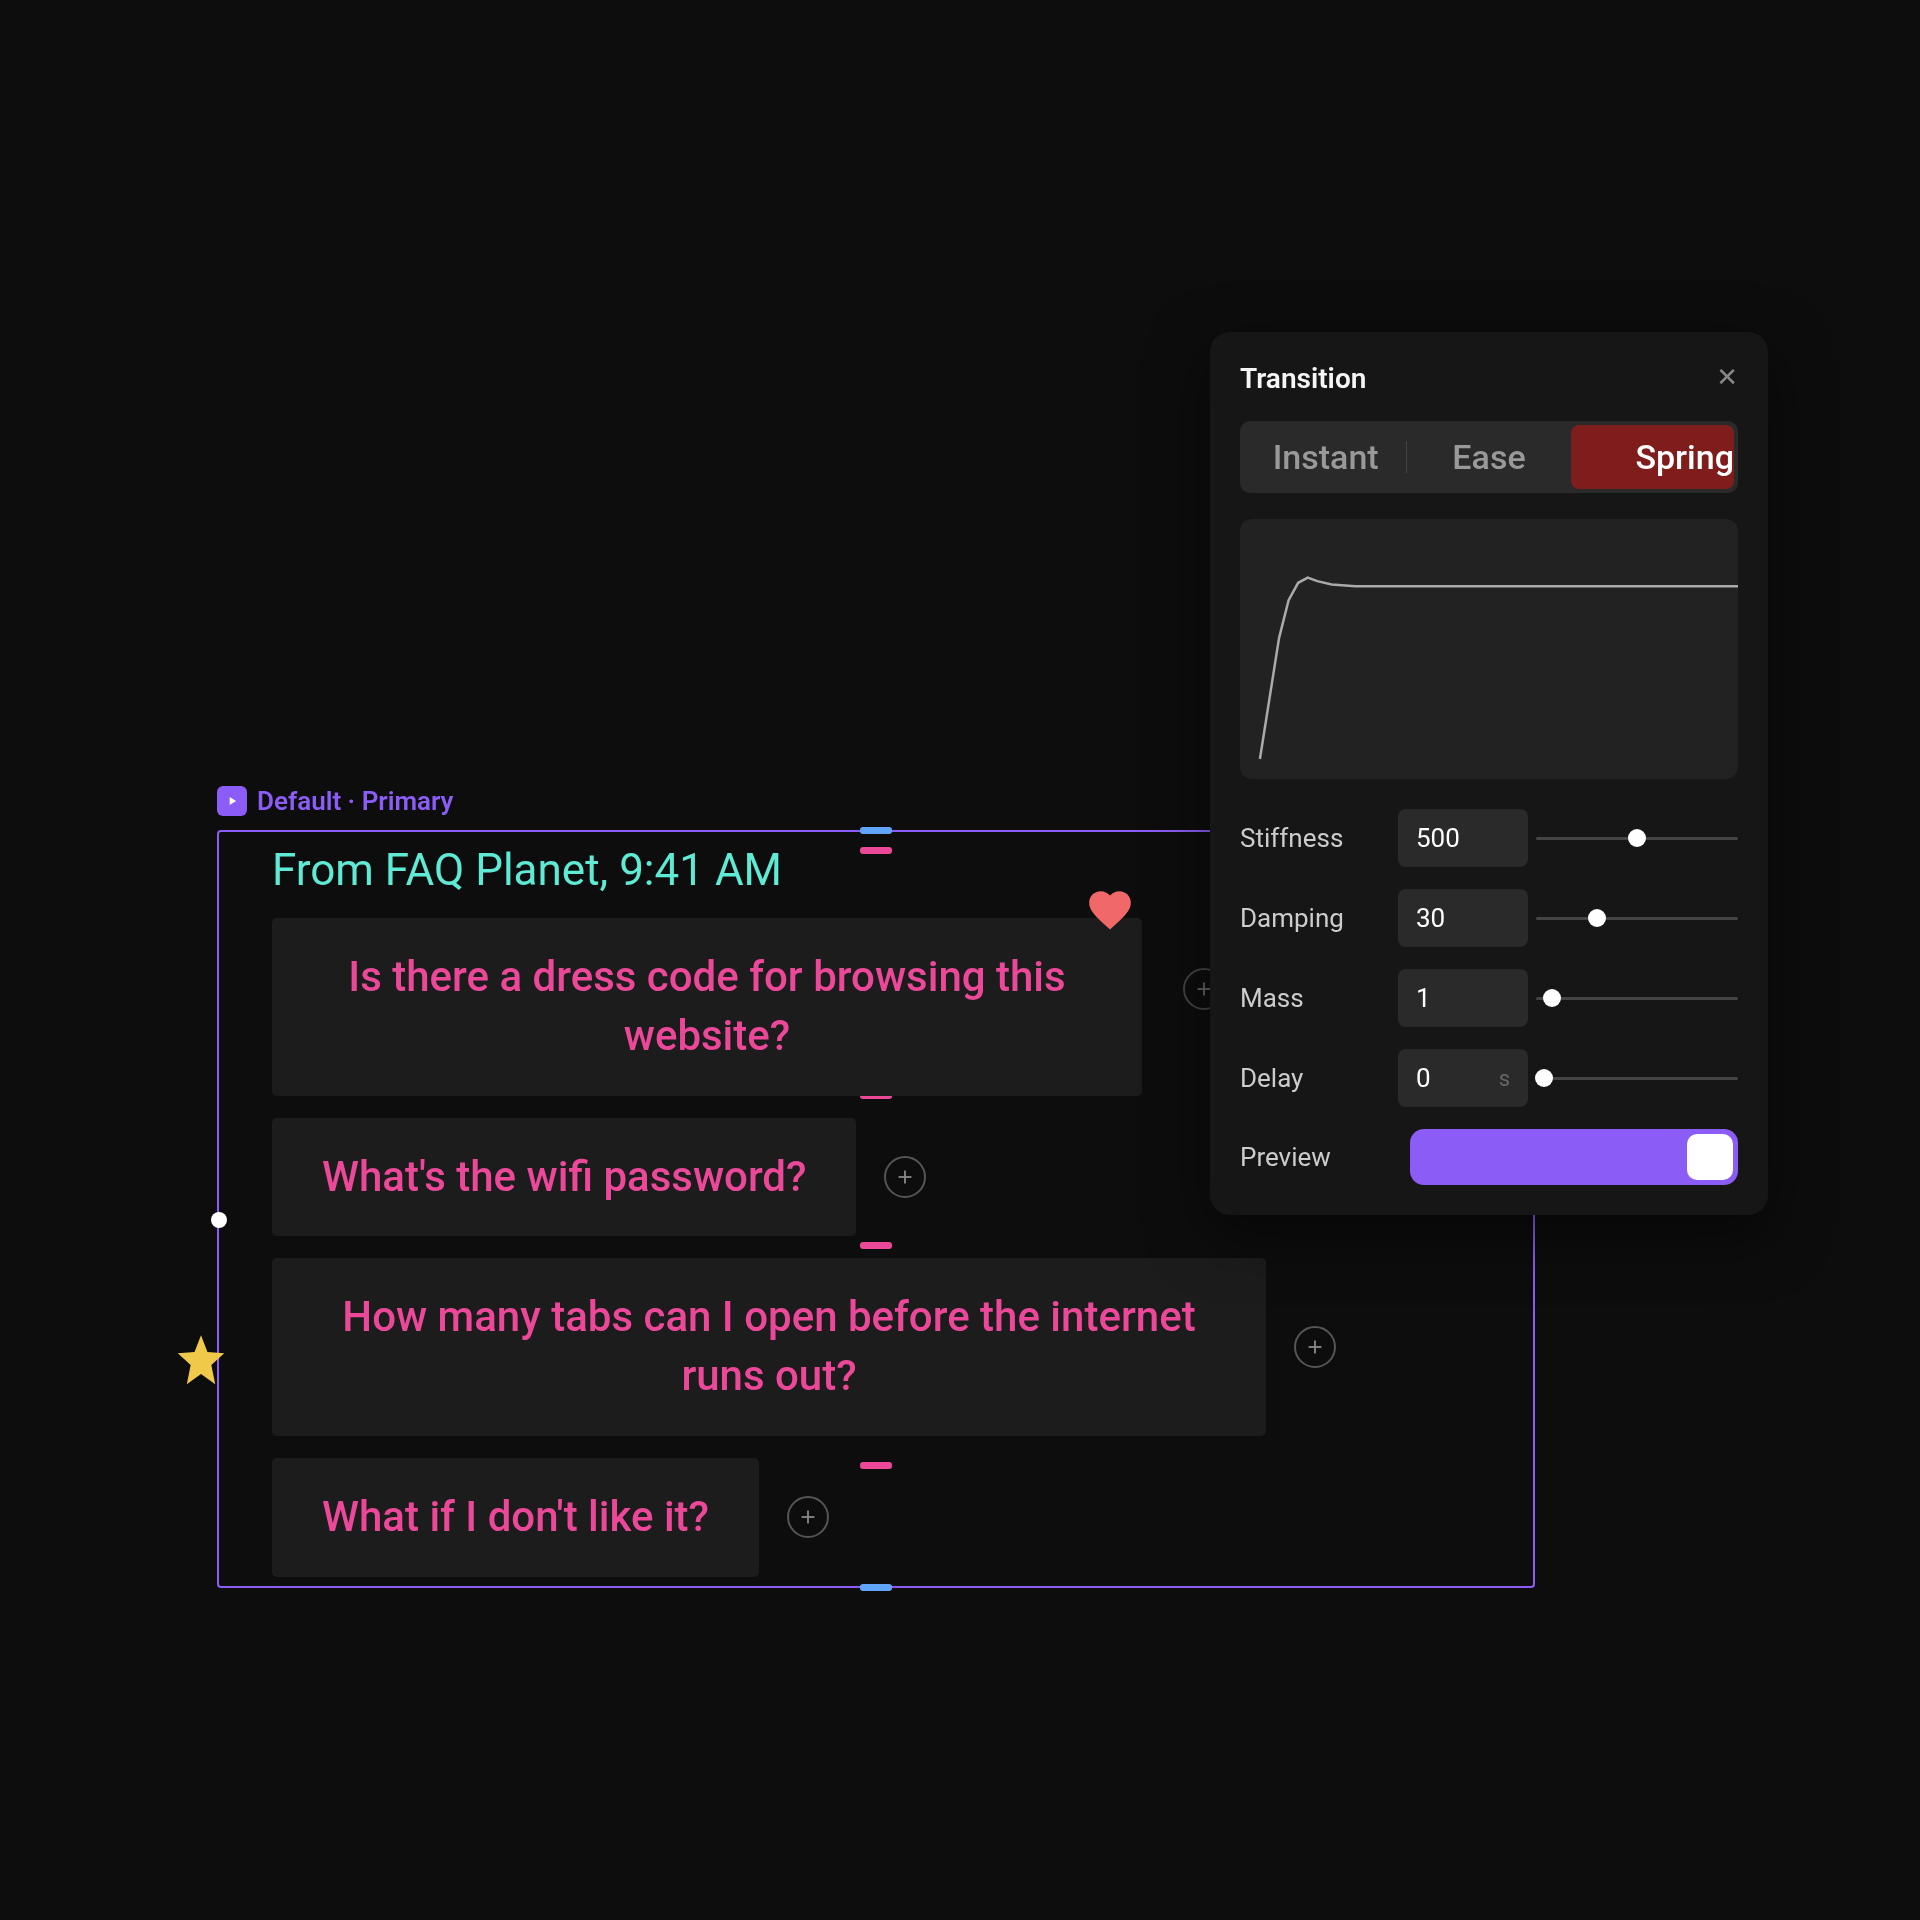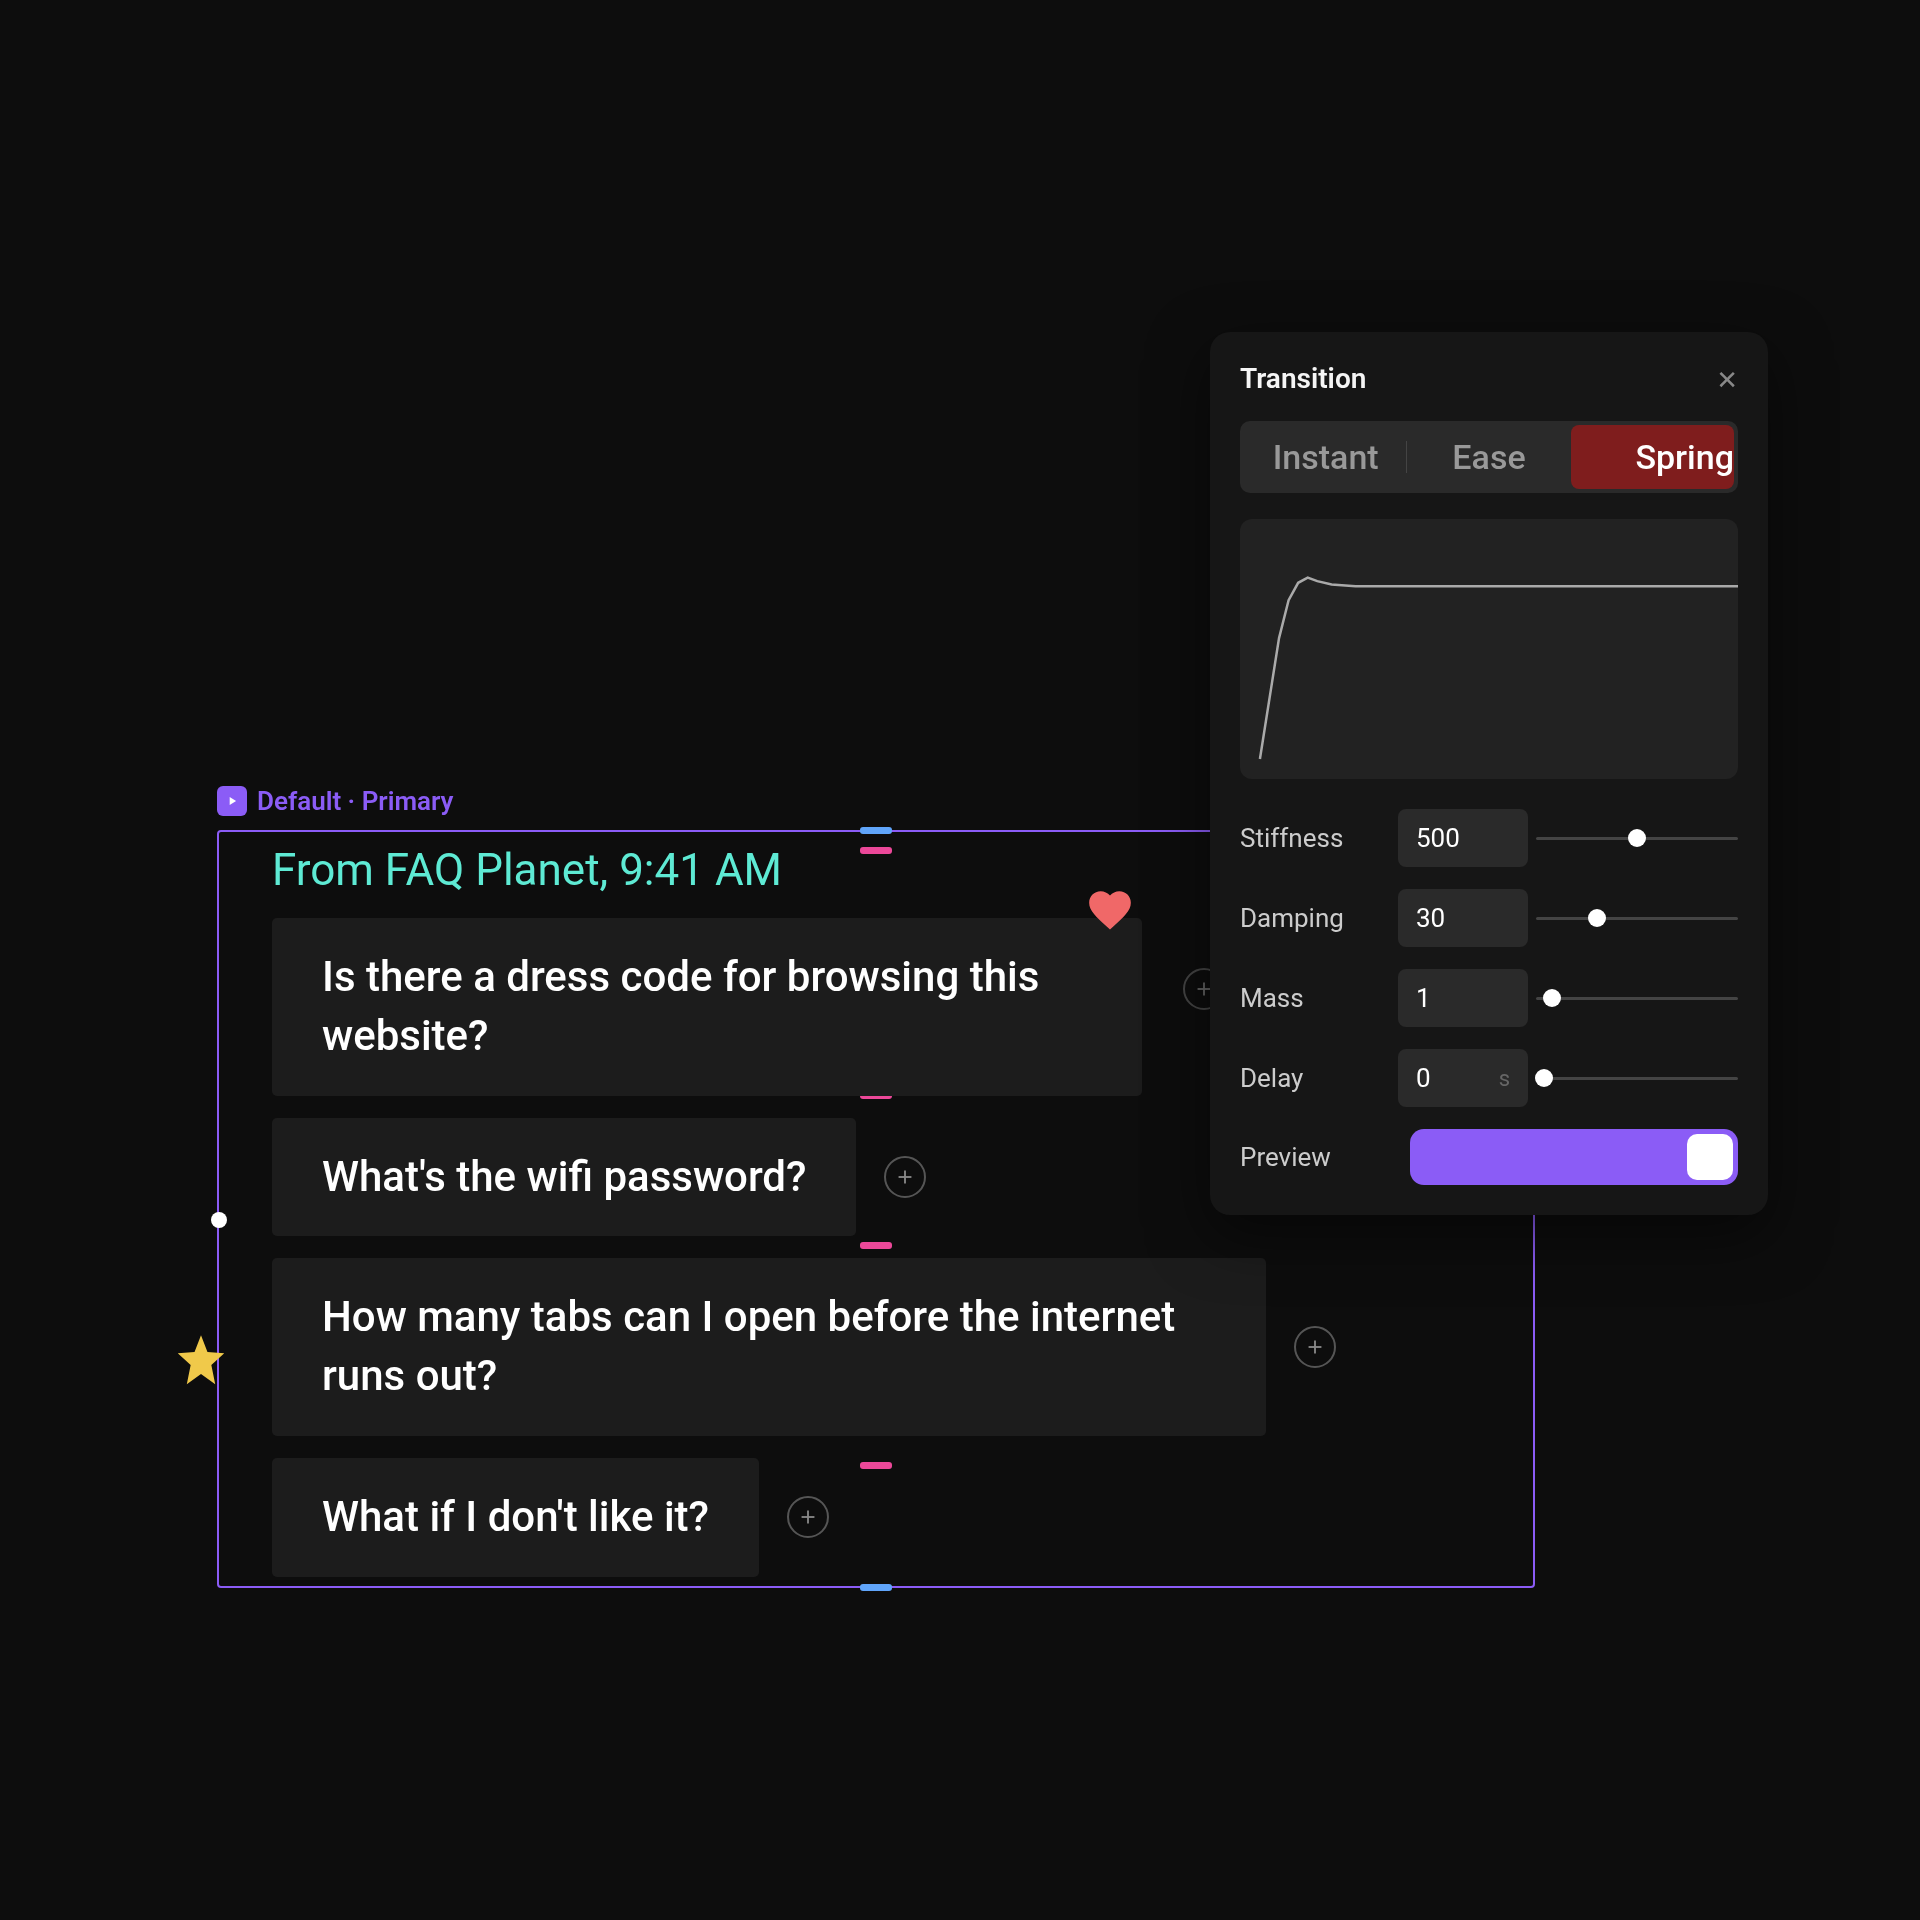--- a/index.html
+++ b/index.html
@@ -134,24 +134,25 @@
       display: flex;
       align-items: center;
       gap: 28px;
       margin-bottom: 22px;
       position: relative;
     }
     .faq-bubble {
       background: #1c1c1c;
       border-radius: 5px;
       padding: 30px 50px;
-      color: #ffffff;
+      color: #ec4899;
       font-size: 42px;
       font-weight: 500;
       line-height: 1.4;
+      text-align: center;
     }
     .plus-btn {
       width: 42px;
       height: 42px;
       border-radius: 50%;
       border: 2px solid #555;
       display: flex;
       align-items: center;
       justify-content: center;
       flex-shrink: 0;
@@ -186,21 +187,21 @@
       top: 332px;
       width: 558px;
       background: #161616;
       border-radius: 20px;
       padding: 30px;
       box-shadow: 0 20px 60px rgba(0,0,0,0.5);
     }
     .panel-header {
       display: flex;
       justify-content: space-between;
-      align-items: flex-end;
+      align-items: flex-start;
       margin-bottom: 26px;
     }
     .panel-title {
       color: #f5f5f5;
       font-size: 28px;
       font-weight: 600;
     }
     .close-x {
       color: #888;
       font-size: 26px;

